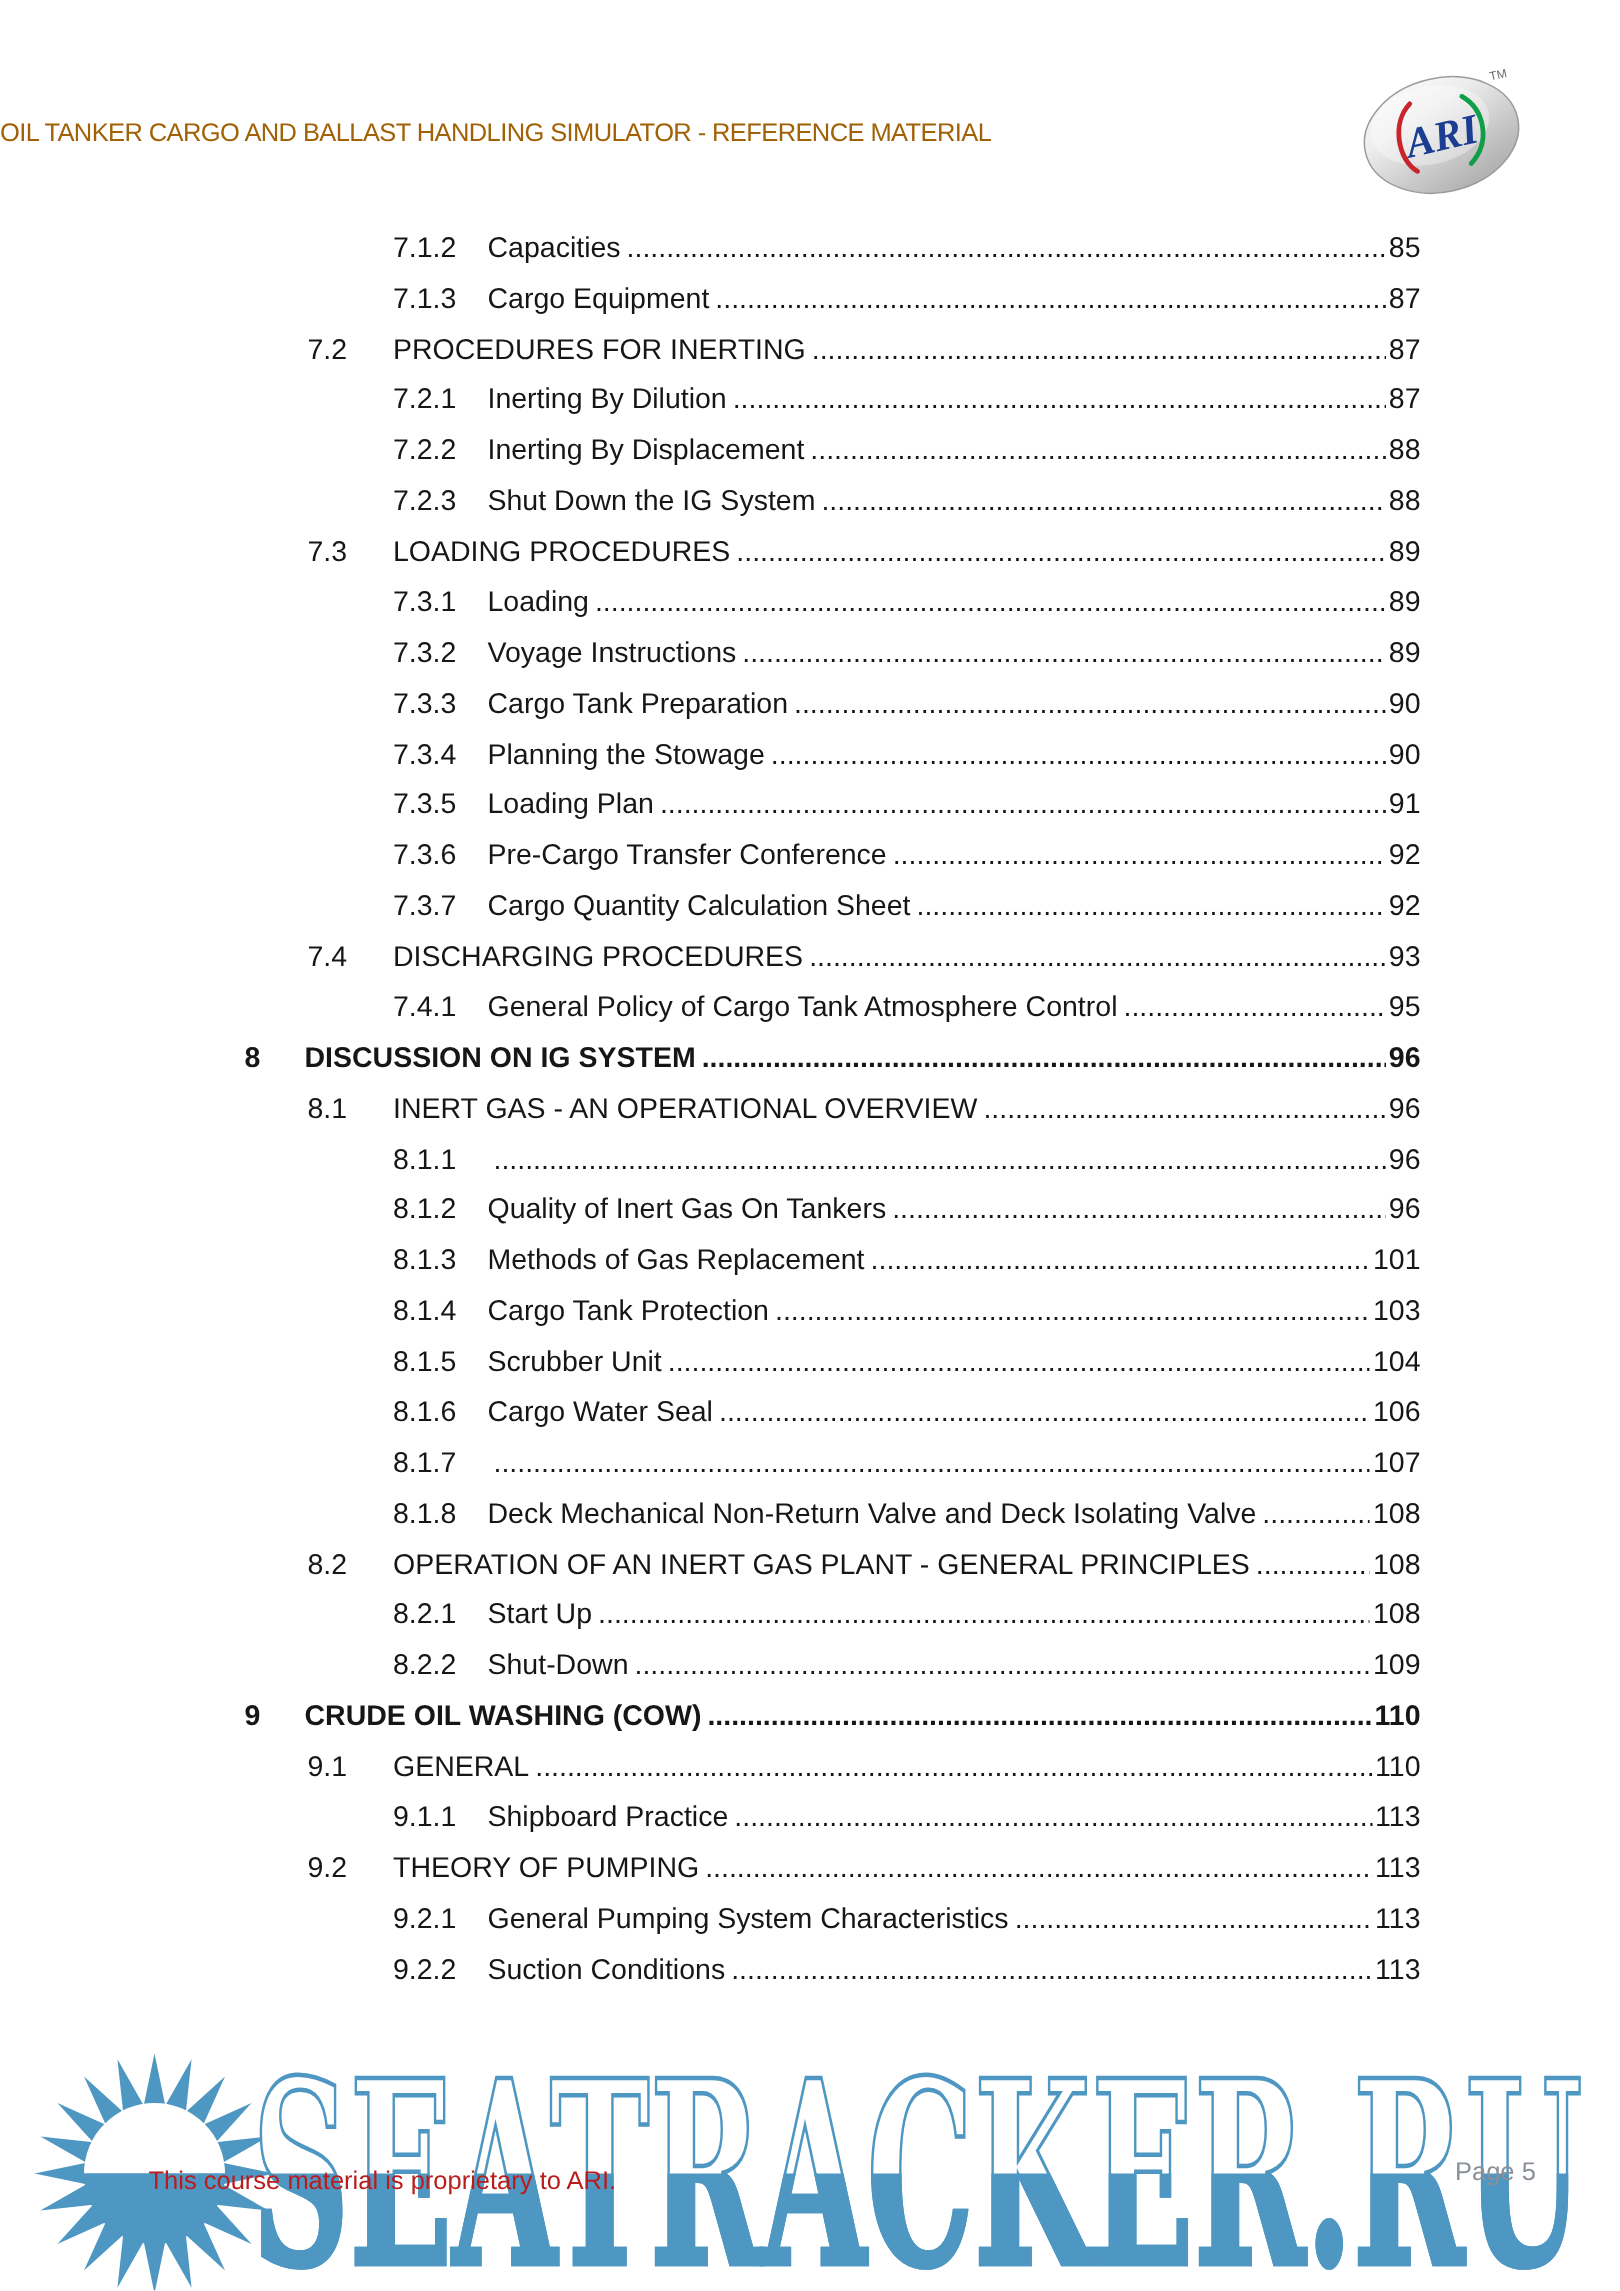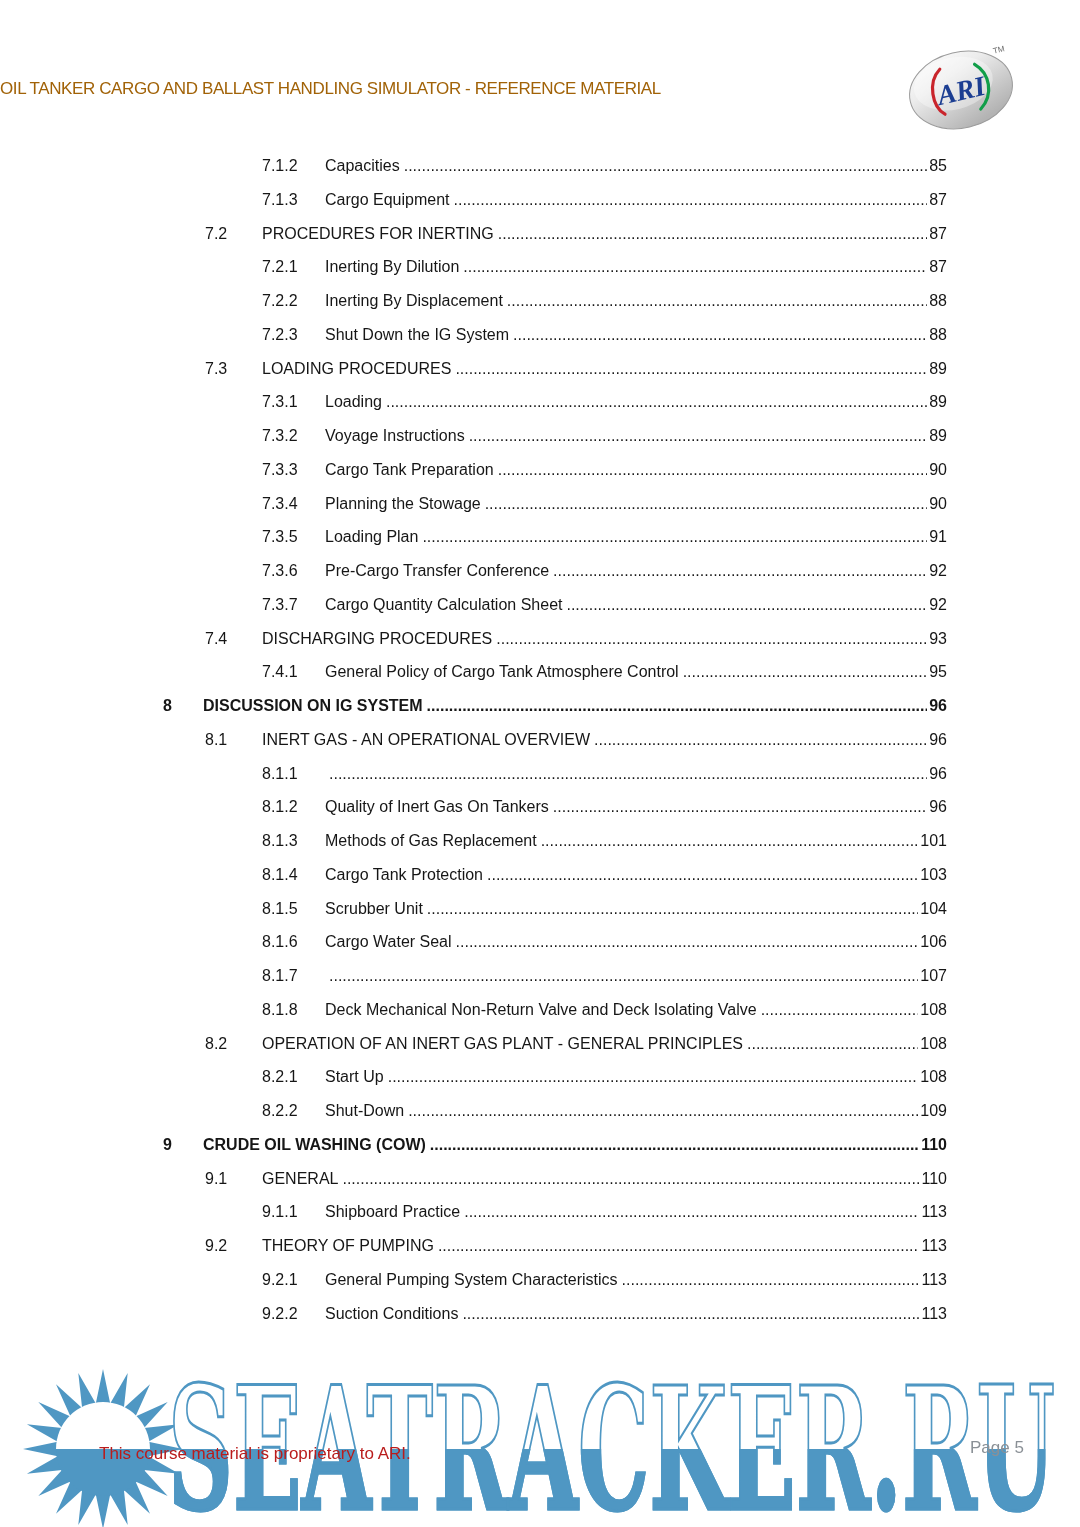--- a/index.html
+++ b/index.html
@@ -28,21 +28,21 @@
     position:absolute;
     left:163px; top:149px;
     width:784px;
     z-index:1;
   }
   .toc-row {
     display:flex;
     align-items:baseline;
     line-height:33.75px;
     height:33.75px;
-    font-size:16px;
+    font-size:19px;
     color:#161616;
     white-space:nowrap;
   }
   .toc-row .num   { flex:none; }
   .toc-row .title { flex:none; }
   .toc-row .leader {
     flex:1 1 auto;
     overflow:hidden;
     white-space:nowrap;
     margin:0 2px 0 4px;

